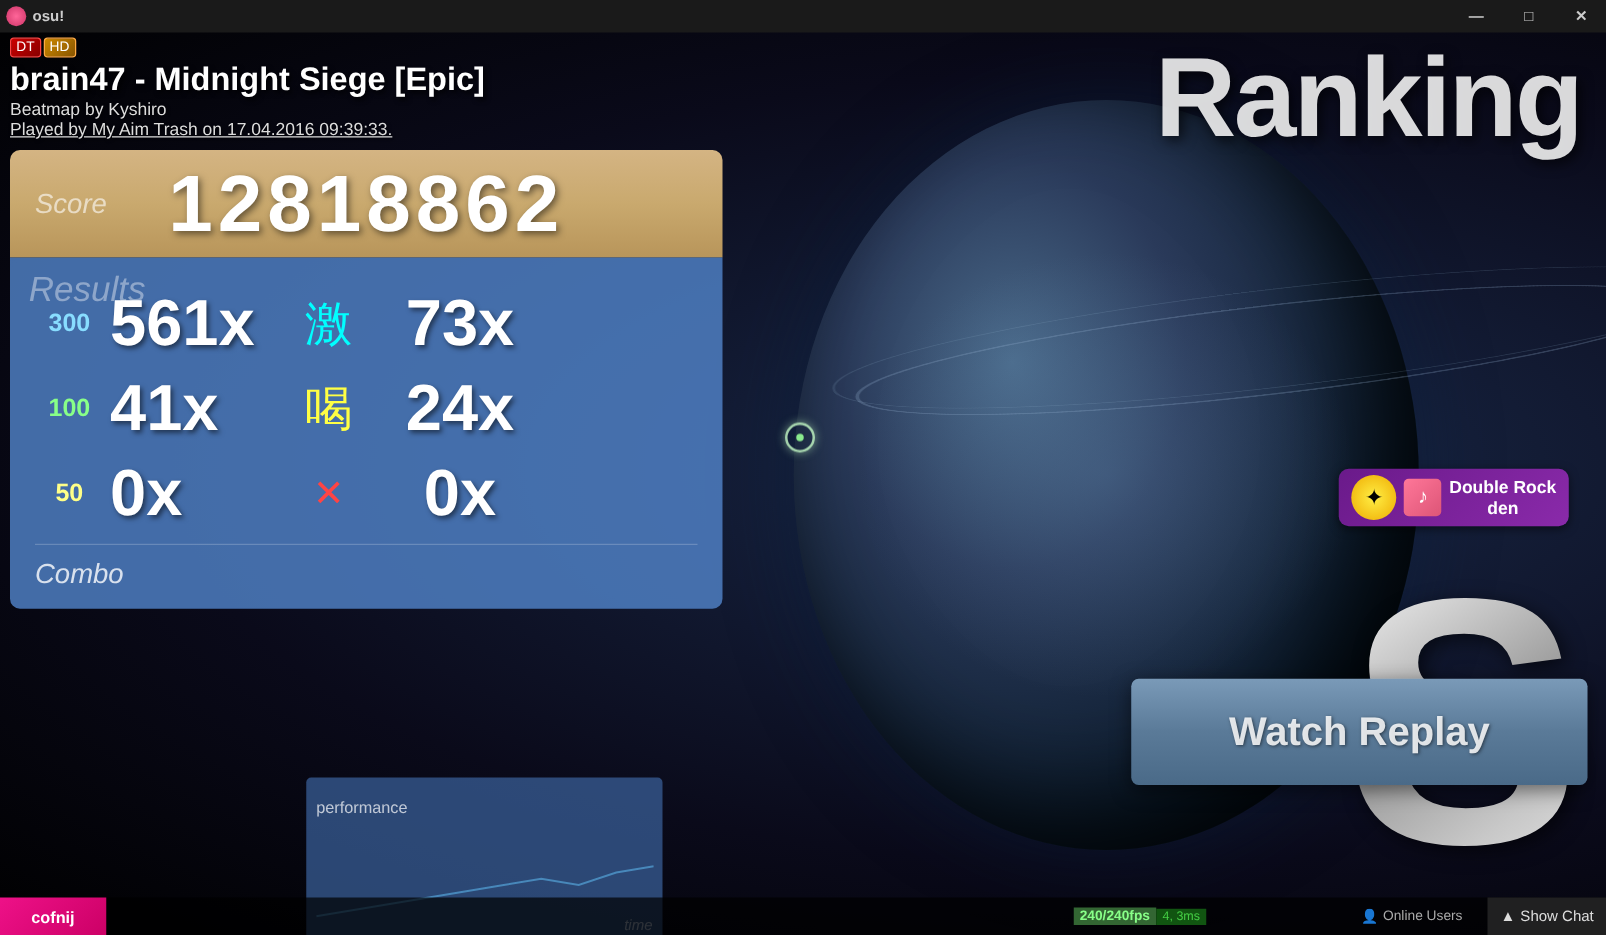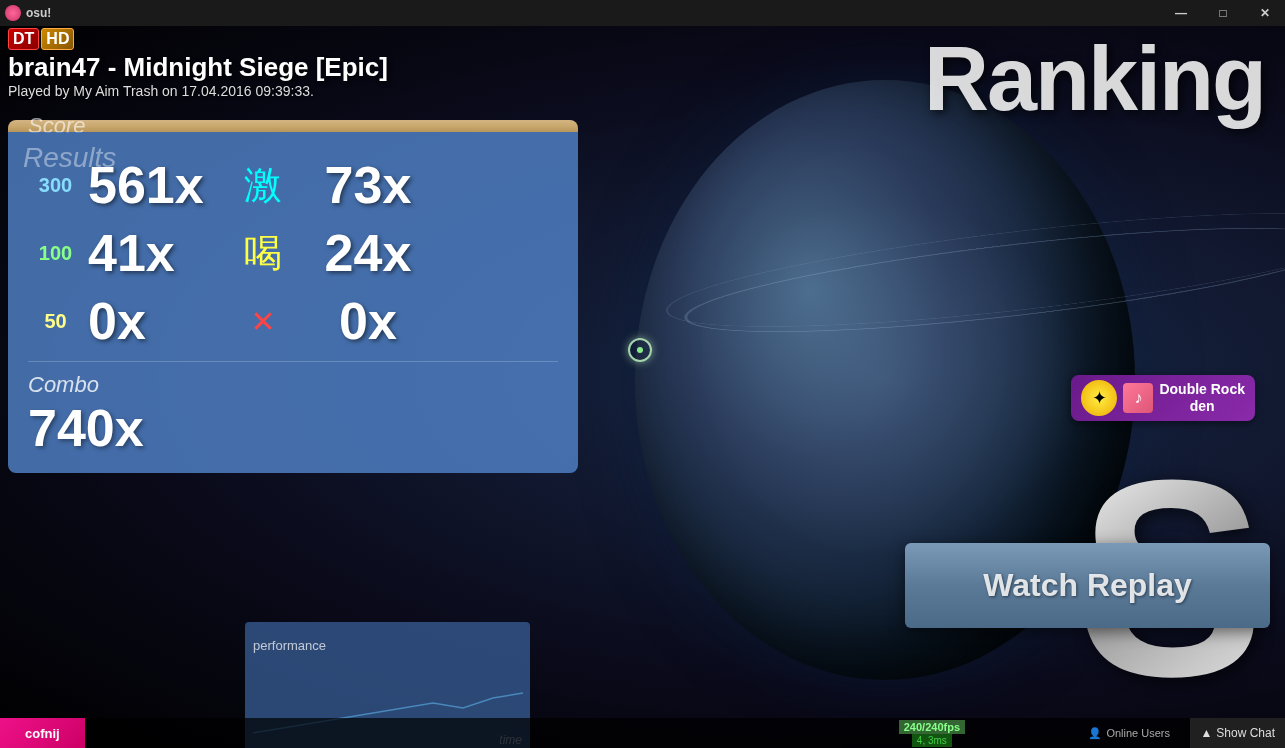--- a/index.html
+++ b/index.html
@@ -117,42 +117,43 @@
       z-index: 10;
     }
     .mod-badges {
       display: inline-flex;
       gap: 2px;
       margin-bottom: 2px;
     }
     .mod-badge {
       background: linear-gradient(135deg, #cc0000, #880000);
       color: white;
-      font-size: 16px;
-      font-weight: bold;
+      font-size: 11px;
+      font-weight: normal;
       padding: 1px 4px;
       border-radius: 3px;
       border: 1px solid #ff4444;
     }
     .mod-badge.hd { background: linear-gradient(135deg, #cc8800, #885500); border-color: #ffaa44; }
     #song-title {
       font-size: 26px;
       font-weight: bold;
       color: white;
       text-shadow: 2px 2px 4px rgba(0,0,0,0.8);
     }
     #beatmap-by {
       font-size: 14px;
       color: #ddd;
       text-shadow: 1px 1px 3px rgba(0,0,0,0.8);
     }
     #played-by {
       font-size: 14px;
       color: #ddd;
       text-shadow: 1px 1px 3px rgba(0,0,0,0.8);
+      text-decoration: underline;
     }
 
     
     #ranking-title {
       position: absolute;
       top: 28px;
       right: 20px;
       font-size: 90px;
       font-weight: 900;
       color: rgba(255,255,255,0.85);
@@ -388,21 +389,21 @@
       display: flex;
       align-items: center;
       font-size: 13px;
       font-weight: bold;
       color: white;
     }
     #fps-display {
       position: absolute;
       right: 320px;
       display: flex;
-      flex-direction: column;
+      flex-direction: row;
       align-items: center;
     }
     .fps-top {
       background: #336633;
       color: #88ff88;
       font-size: 11px;
       font-weight: bold;
       padding: 1px 5px;
     }
     .fps-bottom {
@@ -479,28 +480,30 @@
     <div class="win-btn close">✕</div>
   </div>
 </div>
 
 <div id="song-info">
   <div class="mod-badges">
     <span class="mod-badge">DT</span>
     <span class="mod-badge hd">HD</span>
   </div>
   <div id="song-title">brain47 - Midnight Siege [Epic]</div>
+  <div id="beatmap-by">Beatmap by Kyshiro</div>
   <div id="played-by">Played by My Aim Trash on 17.04.2016 09:39:33.</div>
 </div>
 
 <div id="ranking-title">Ranking</div>
 
 <div id="score-panel">
   <div id="score-box">
     <span id="score-label">Score</span>
+    <span id="score-value">12818862</span>
   </div>
 
   <div id="results-panel">
     <span id="results-label">Results</span>
 
     <div class="stat-row">
       <div class="label-col">
         <span class="label-300">300</span>
       </div>
       <div class="value-col">
@@ -540,21 +543,20 @@
         <span class="x-red">✕</span>
       </div>
       <div class="value2-col">
         <span class="val-big">0x</span>
       </div>
     </div>
 
     <div class="combo-acc-row">
       <div class="combo-section">
         <div class="combo-acc-label">Combo</div>
-        <div class="combo-acc-value">740x</div>
       </div>
     </div>
   </div>
 </div>
 
 <div id="perf-panel">
   <div class="perf-label">performance</div>
   <svg width="270" height="95">
     <rect x="0" y="0" width="270" height="95" fill="transparent"></rect>
     <polyline points="0,80 30,75 60,70 90,65 120,60 150,55 180,50 210,55 240,45 270,40" fill="none" stroke="rgba(100,200,255,0.5)" stroke-width="1.5"></polyline>

